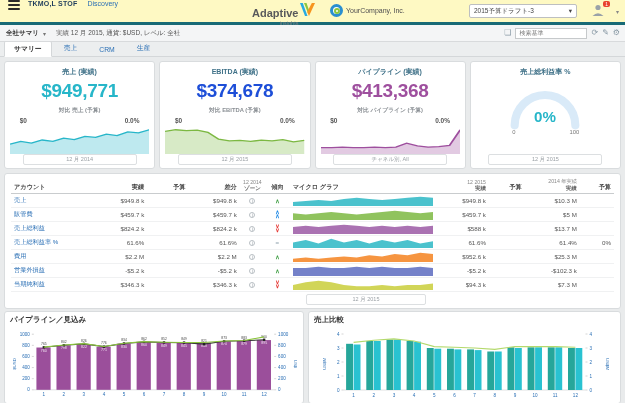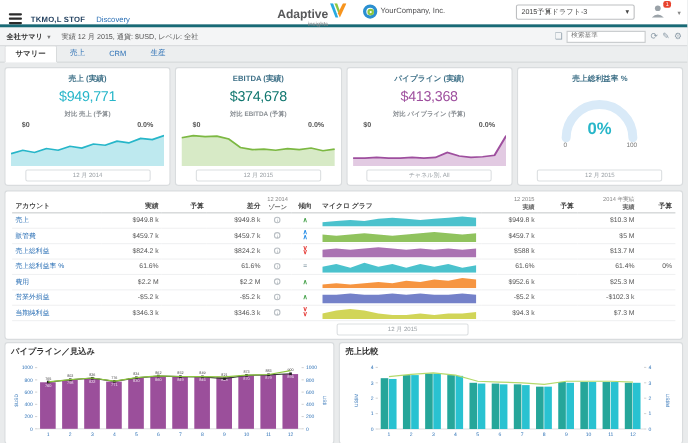--- a/index.html
+++ b/index.html
@@ -1,18 +1,18 @@
 <!DOCTYPE html>
 <html><head>
 <meta charset="utf-8">
 <style>
   * { margin:0; padding:0; box-sizing:border-box; }
   html,body { width:625px; height:403px; overflow:hidden; background:#e9ebec;
     font-family:"Liberation Sans", sans-serif; color:#333; }
-  .topbar { height:22px; background:#ffffff; display:flex; align-items:flex-end; padding:0 8px; position:relative; }
+  .topbar { height:22px; background:#fef9c3; display:flex; align-items:flex-start; padding:0 8px; position:relative; }
   .hamburger { width:12px; display:flex; flex-direction:column; gap:2px; margin-right:8px; cursor:pointer; }
   .hamburger span { height:2px; background:#2b2b2b; border-radius:1px; }
   .company-name { font-size:7px; font-weight:bold; color:#1f3d5c; margin-right:10px; letter-spacing:.2px; }
   .discovery { font-size:7px; color:#2a6fb5; }
   .brand { position:absolute; left:252px; top:3px; display:flex; align-items:flex-start; gap:2px; }
   .brand-word { font-size:11px; font-weight:bold; color:#58595b; line-height:11px; }
   .brand-sub { font-size:5.5px; color:#808285; display:block; text-align:right; margin-top:-1px; }
   .customer { position:absolute; left:330px; top:4px; display:flex; align-items:center; gap:3px; }
   .customer-logo { width:13px; height:13px; border-radius:50%; border:3px solid #2a8fd0; background:#fff; position:relative; }
   .customer-logo::after { content:""; position:absolute; inset:0.5px; border-radius:50%; border:2px solid #8cc63e; }
@@ -34,21 +34,21 @@
   .search-box { width:72px; height:11px; border:1px solid #c6c9cb; background:#fff; font-size:6px; padding:0 3px;
     color:#333; font-family:"Liberation Sans", sans-serif; }
   .tabsrow { height:15px; background:#eceeef; display:flex; align-items:flex-end; padding-left:4px; border-bottom:1px solid #d4d7d9; }
   .tab { font-size:6.8px; color:#2a6fb5; padding:2px 9px 2px; margin-right:2px; border:1px solid transparent; cursor:pointer; }
   .tab.active { background:#fff; border:1px solid #d4d7d9; border-bottom:1px solid #fff; color:#333; font-weight:bold;
     border-radius:2px 2px 0 0; margin-bottom:-1px; }
   .cards-row { display:flex; gap:4px; padding:4px 4px 2px; }
   .card { background:#fff; border:1px solid #d9dcde; border-radius:3px; flex:1; height:108px; padding:4px 5px 3px;
     display:flex; flex-direction:column; align-items:center; position:relative; }
   .card-title { font-size:7px; font-weight:bold; color:#3f7188; margin-top:1px; }
-  .card-value { font-size:13px; font-weight:normal; margin-top:3px; letter-spacing:-0.3px; }
+  .card-value { font-size:19px; font-weight:bold; margin-top:3px; letter-spacing:-0.3px; }
   .card-compare { font-size:5.8px; color:#8a8f94; margin-top:4px; font-weight:bold; }
   .card-nums { width:86%; display:flex; justify-content:space-between; font-size:6.5px; font-weight:bold; color:#555; margin-top:2px; }
   .card-spark { width:100%; height:32px; margin-top:2px; }
   .card-footer { width:82%; border:1px solid #dcdfe1; border-radius:2px; font-size:5.5px; color:#9aa0a5;
     text-align:center; padding:1px 0; margin-top:auto; cursor:pointer; }
   .gauge-wrap { margin-top:4px; }
   .section { background:#fff; border:1px solid #d9dcde; border-radius:3px; margin:2px 4px; padding:3px 6px 2px; }
   .section-title { font-size:7.5px; font-weight:bold; color:#333; margin-bottom:2px; }
   table.pl { width:100%; border-collapse:collapse; font-size:6.2px; }
   table.pl th { color:#444; font-weight:bold; text-align:right; border-bottom:1px solid #c9ccce; padding:1px 3px; vertical-align:bottom; }
@@ -141,21 +141,21 @@
       <span>0.0%</span>
     </div>
     <svg class="card-spark" viewBox="0 0 100 30" preserveAspectRatio="none">
         <path d="M0,30 L0.0,19.4 L7.7,16.5 L15.4,18.4 L23.1,15.0 L30.8,16.5 L38.5,13.1 L46.2,14.6 L53.8,11.2 L61.5,12.2 L69.2,8.8 L76.9,10.2 L84.6,6.4 L92.3,7.4 L100.0,4.0 L100,30 Z" fill="#27b6c9" fill-opacity="0.3"></path>
         <path d="M0.0,19.4 L7.7,16.5 L15.4,18.4 L23.1,15.0 L30.8,16.5 L38.5,13.1 L46.2,14.6 L53.8,11.2 L61.5,12.2 L69.2,8.8 L76.9,10.2 L84.6,6.4 L92.3,7.4 L100.0,4.0" fill="none" stroke="#27b6c9" stroke-width="1.4"></path>
       </svg>
     <div class="card-footer">12 月 2014</div>
   </div>
   <div class="card">
     <div class="card-title">EBITDA (実績)</div>
-    <div class="card-value" style="color:#0f766e">$374,678</div>
+    <div class="card-value" style="color:#1d4ed8">$374,678</div>
     <div class="card-compare">対比 EBITDA (予算)</div>
     <div class="card-nums">
       <span>$0</span>
       <span>0.0%</span>
     </div>
     <svg class="card-spark" viewBox="0 0 100 30" preserveAspectRatio="none">
         <path d="M0,30 L0.0,5.8 L7.7,4.0 L15.4,4.9 L23.1,4.5 L30.8,6.8 L38.5,14.2 L46.2,16.0 L53.8,15.5 L61.5,16.5 L69.2,15.1 L76.9,16.0 L84.6,14.6 L92.3,16.9 L100.0,15.5 L100,30 Z" fill="#7cb842" fill-opacity="0.3"></path>
         <path d="M0.0,5.8 L7.7,4.0 L15.4,4.9 L23.1,4.5 L30.8,6.8 L38.5,14.2 L46.2,16.0 L53.8,15.5 L61.5,16.5 L69.2,15.1 L76.9,16.0 L84.6,14.6 L92.3,16.9 L100.0,15.5" fill="none" stroke="#7cb842" stroke-width="1.4"></path>
       </svg>
     <div class="card-footer">12 月 2015</div>

